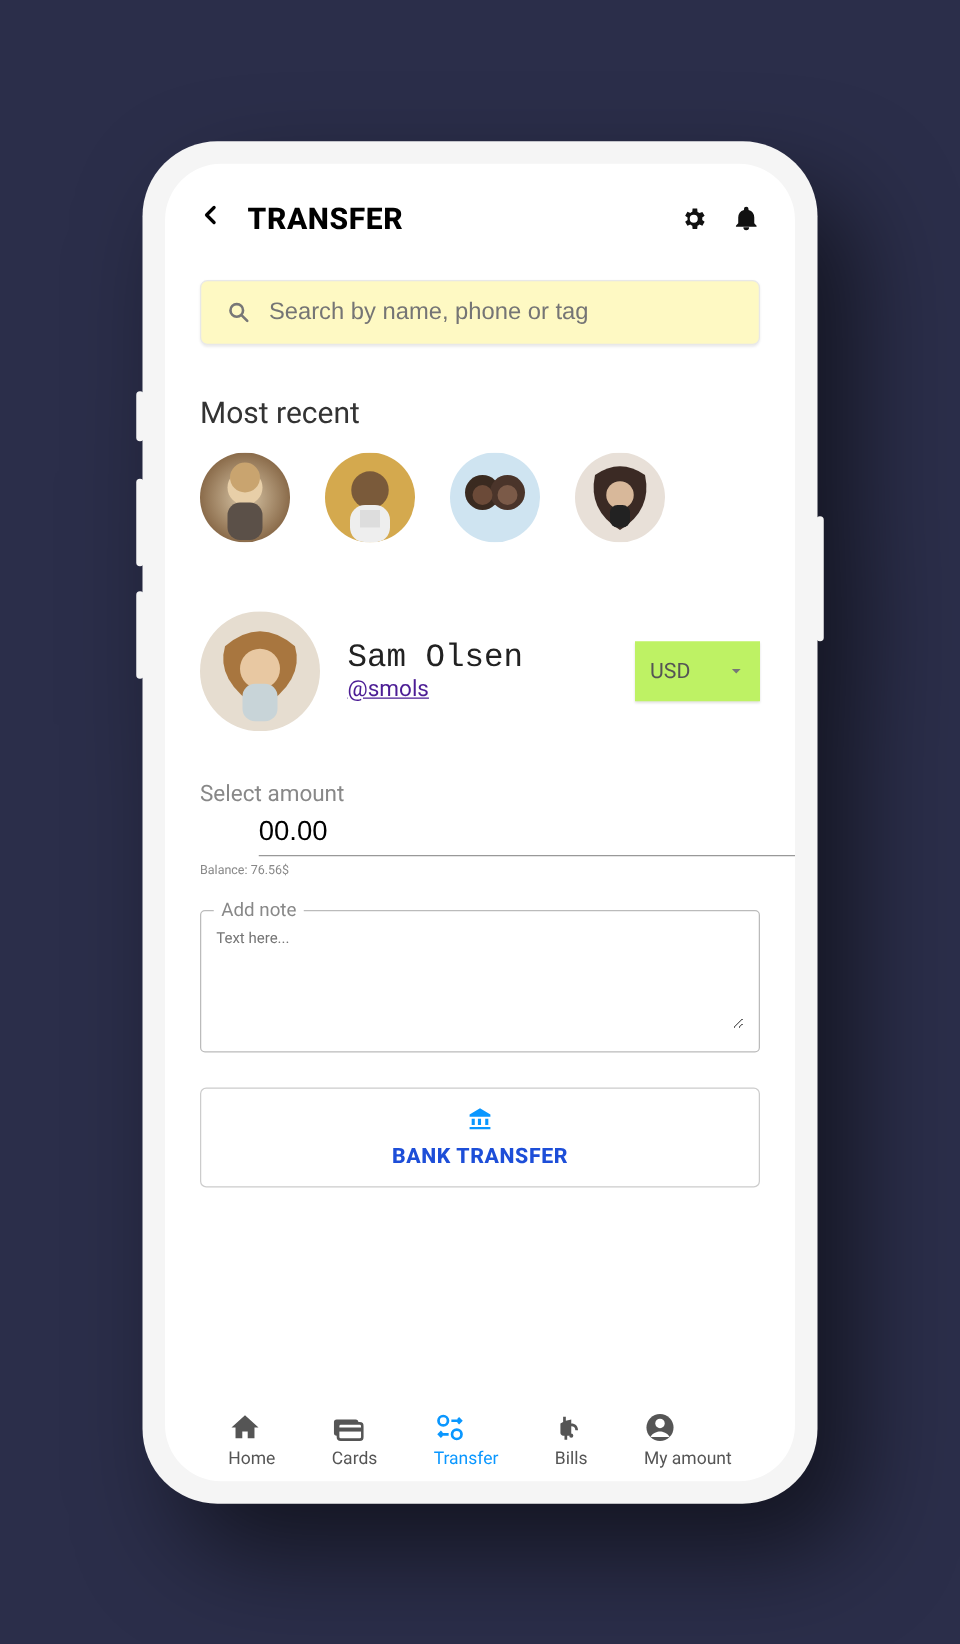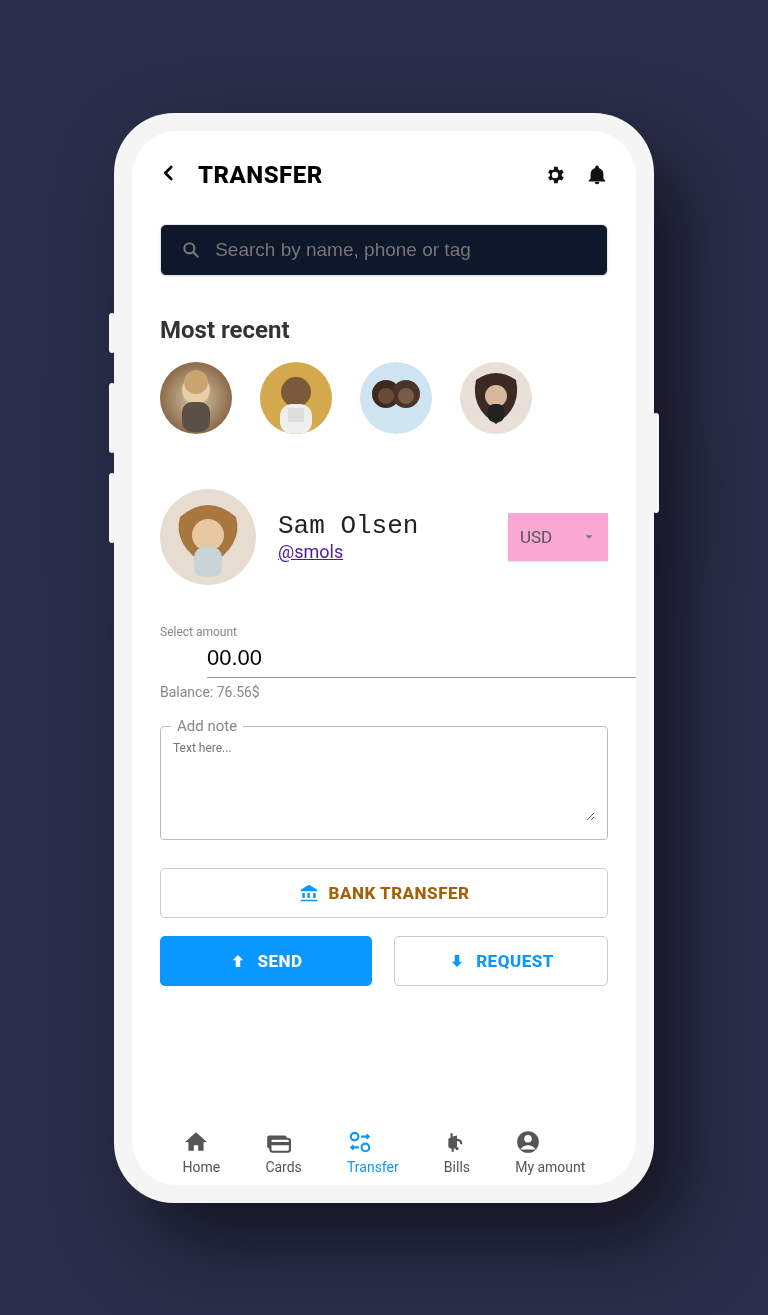--- a/index.html
+++ b/index.html
@@ -47,41 +47,41 @@
     display: flex;
     align-items: center;
     gap: 20px;
     margin-bottom: 35px;
   }
   .back-btn { font-size: 22px; font-weight: 900; cursor: pointer; }
   .title { font-size: 24px; font-weight: 800; letter-spacing: 0.5px; flex: 1; }
   .header-icons { display: flex; gap: 20px; }
   .icon { width: 22px; height: 22px; display:inline-flex; align-items:center; justify-content:center;}
   .search-box {
-    background: #0f172a;
+    background: #fef9c3;
     border: 1px solid #e8e8e8;
     border-radius: 6px;
     padding: 14px 20px;
     display: flex;
     align-items: center;
     gap: 14px;
     margin-bottom: 40px;
     box-shadow: 0 1px 2px rgba(0,0,0,0.08);
   }
   .search-box input {
     border: none;
     background: transparent;
     font-size: 19px;
     color: #888;
     outline: none;
     width: 100%;
   }
   .section-label {
     font-size: 24px;
-    font-weight: 700;
+    font-weight: 400;
     color: #333;
     margin-bottom: 18px;
   }
   .recent-row {
     display: flex;
     gap: 28px;
     margin-bottom: 55px;
   }
   .avatar {
     width: 72px; height: 72px;
@@ -95,44 +95,44 @@
     display: flex;
     align-items: center;
     gap: 22px;
     margin-bottom: 40px;
   }
   .avatar.big { width: 96px; height: 96px; }
   .recipient-info { flex: 1; }
   .recipient-name { font-size: 26px; font-weight: 500; color: #222; font-family: Liberation Mono, monospace; }
   .recipient-tag { font-size: 18px; color: #4c1d95; text-decoration: underline; cursor:pointer;}
   .currency-select {
-    background: #f9a8d4;
+    background: #bef264;
     border: none;
     padding: 14px 12px;
     font-size: 17px;
     color: #555;
     width: 100px;
     display: flex;
     justify-content: space-between;
     align-items: center;
     cursor: pointer;
     box-shadow: 0 1px 2px rgba(0,0,0,0.12);
   }
-  .field-label { font-size: 12px; color: #888; margin-bottom: 4px; }
+  .field-label { font-size: 18px; color: #888; margin-bottom: 4px; }
   .amount-input {
     border: none;
     border-bottom: 1px solid #999;
     font-size: 22px;
     padding: 2px 0 6px 0;
     width: 100%;
     outline: none;
     margin-bottom: 6px;
     margin-left: 47px;
   }
-  .balance { font-size: 14px; color: #888; margin-bottom: 26px; }
+  .balance { font-size: 10px; color: #888; margin-bottom: 26px; }
   .note-wrap {
     position: relative;
     border: 1px solid #bbb;
     border-radius: 4px;
     padding: 14px 12px;
     margin-bottom: 28px;
   }
   .note-legend {
     position: absolute;
     top: -10px; left: 10px;
@@ -158,23 +158,24 @@
     font-weight: 800;
     letter-spacing: 0.5px;
     display: flex;
     align-items: center;
     justify-content: center;
     gap: 10px;
     cursor: pointer;
   }
   .btn-outline {
     border: 1.5px solid #ccc;
-    color: #a16207;
+    color: #1d4ed8;
     background: #fff;
     margin-bottom: 18px;
+    flex-direction: column;
   }
   .btn-row { display: flex; gap: 22px; margin-bottom: 20px;}
   .btn-row .btn { flex: 1; }
   .btn-primary {
     background: #0a97ff;
     color: #fff;
   }
   .btn-secondary {
     border: 1.5px solid #ccc;
     color: #0a97ff;
@@ -311,34 +312,20 @@
         <textarea placeholder="Text here..." style=""></textarea>
       </div>
 
       <div class="btn btn-outline">
         <svg viewBox="0 0 24 24" width="20" height="20">
             <path fill="#0a97ff" d="M12 2L2 8v2h20V8zM4 12h3v6H4zm6 0h3v6h-3zm7 0h3v6h-3zM2 20h20v2H2z"></path>
           </svg>
         <span>BANK TRANSFER</span>
       </div>
 
-      <div class="btn-row">
-        <div class="btn btn-primary">
-          <svg viewBox="0 0 24 24" width="18" height="18">
-              <path d="M12 4l-7 7h4v9h6v-9h4z" fill="#fff"></path>
-            </svg>
-          <span>SEND</span>
-        </div>
-        <div class="btn btn-secondary">
-          <svg viewBox="0 0 24 24" width="18" height="18">
-              <path d="M12 20l7-7h-4V4h-6v9H5z" fill="#0a97ff"></path>
-            </svg>
-          <span>REQUEST</span>
-        </div>
-      </div>
 
       <div class="bottom-nav">
         <div class="nav-item">
           <span class="nav-icon">
             <svg viewBox="0 0 24 24" width="26" height="26">
                 <path fill="#555" d="M12 3L2 12h3v8h5v-5h4v5h5v-8h3z"></path>
               </svg>
           </span>
           <span>Home</span>
         </div>

